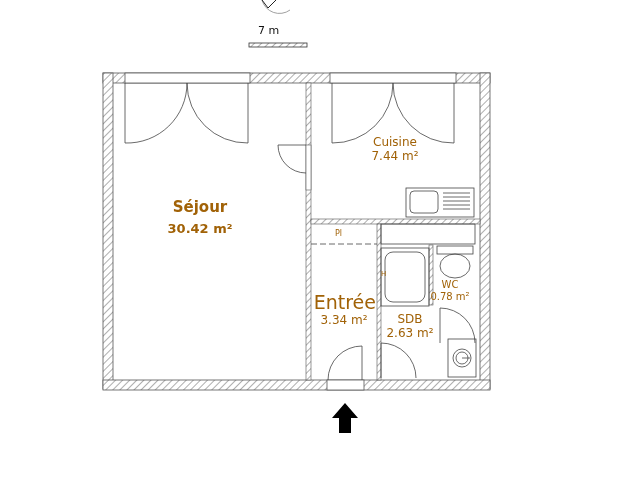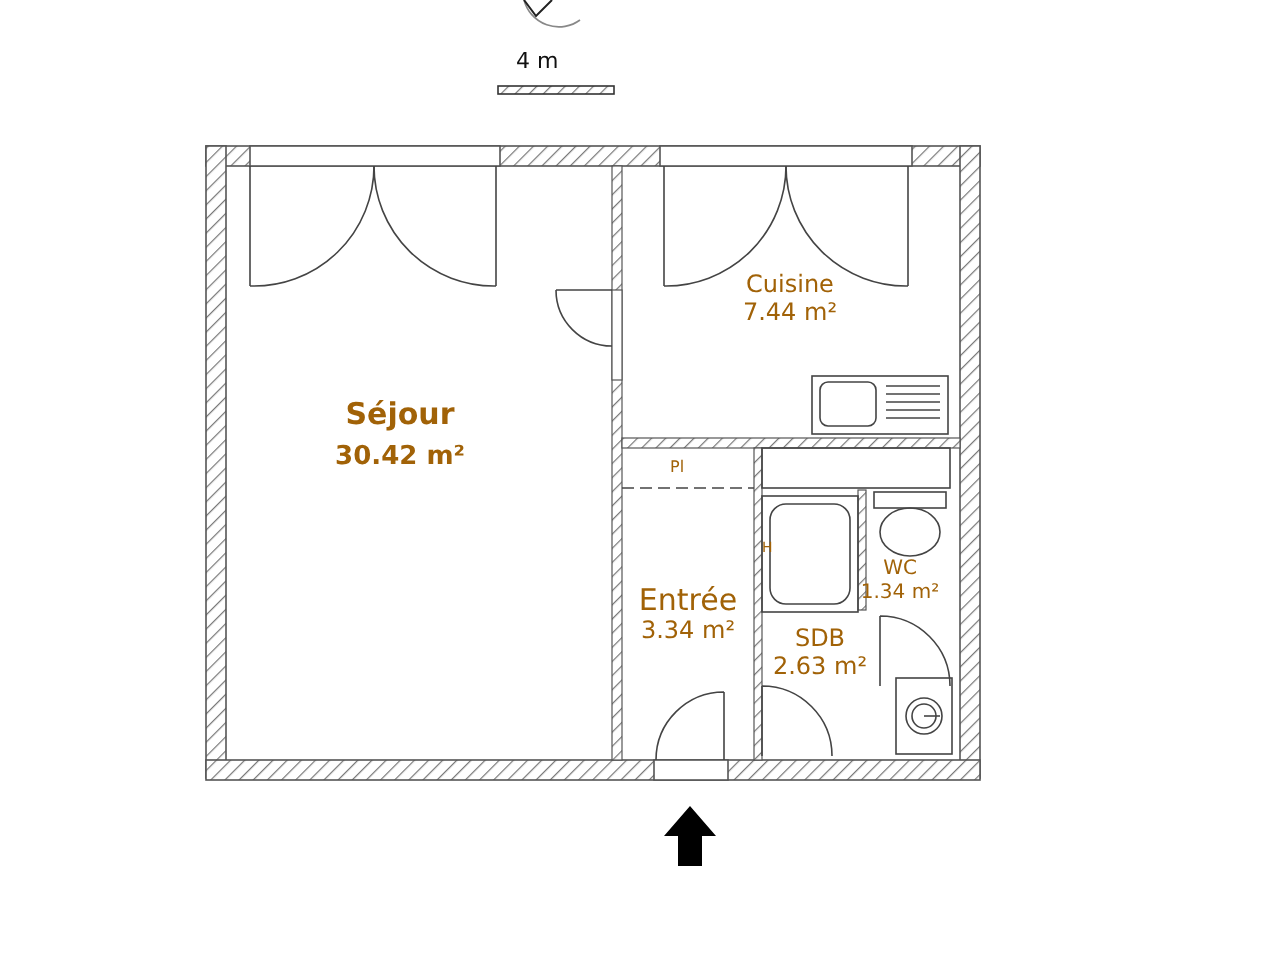--- a/index.html
+++ b/index.html
@@ -98,41 +98,41 @@
     <line x1="462" y1="358" x2="470" y2="358"></line>
   </g>
 
   <path d="M381 343 L 381 378 M381 343 A 35 35 0 0 1 416 378" fill="none" stroke="#444" stroke-width="0.8"></path>
 
   <path d="M362 380 L 362 346 M362 346 A 34 34 0 0 0 328 380" fill="none" stroke="#444" stroke-width="0.8"></path>
 
   <path d="M345 403 L 332 418 L 339 418 L 339 433 L 351 433 L 351 418 L 358 418 Z" fill="#000"></path>
 </svg>
 
-<div class="scale-label">4 m</div>
+<div class="scale-label">7 m</div>
 
 <div class="lbl" style="left:140px; top:199px; width:120px;font-weight:bold;">
   <span class="sub" style="font-size:15px; margin-bottom:6px;">Séjour</span>
   <span class="sub" style="font-size:13px; margin-top:3px;">30.42 m²</span>
 </div>
 
 <div class="lbl" style="left:360px; top:136px; width:70px;">
   <span class="sub" style="font-size:12px;">Cuisine</span>
   <span class="sub" style="font-size:12px;">7.44 m²</span>
 </div>
 
 <div class="lbl" style="left:312px; top:292px; width:64px;">
-  <span class="sub" style="font-size:15px;">Entrée</span>
+  <span class="sub" style="font-size:19px;text-align:right;">Entrée</span>
   <span class="sub" style="font-size:12px;">3.34 m²</span>
 </div>
 
 <div class="lbl" style="left:380px; top:313px; width:60px;">
   <span class="sub" style="font-size:12px;">SDB</span>
   <span class="sub" style="font-size:12px;">2.63 m²</span>
 </div>
 
 <div class="lbl" style="left:416px; top:279px; width:68px;">
   <span class="sub" style="font-size:10px;">WC</span>
-  <span class="sub" style="font-size:10px;">1.34 m²</span>
+  <span class="sub" style="font-size:10px;">0.78 m²</span>
 </div>
 
 <div class="lbl" style="left:335px; top:229px; font-size:8px;">Pl</div>
 <div class="lbl" style="left:381px; top:270px; font-size:7px;">H</div>
 
 </body></html>

